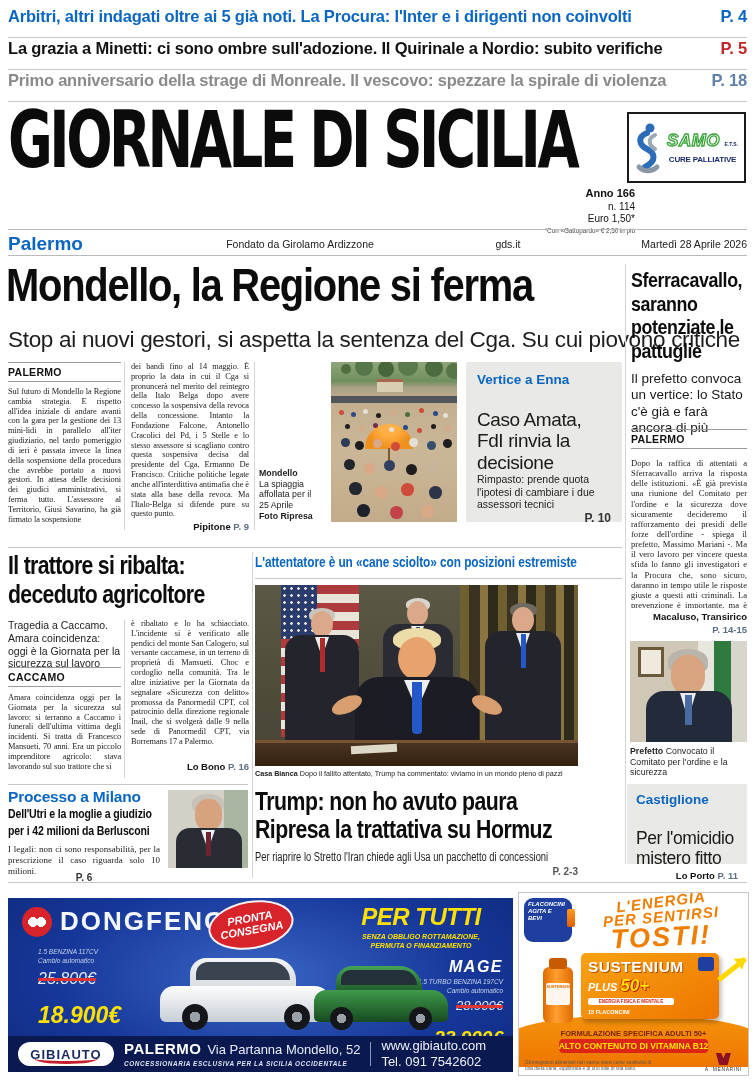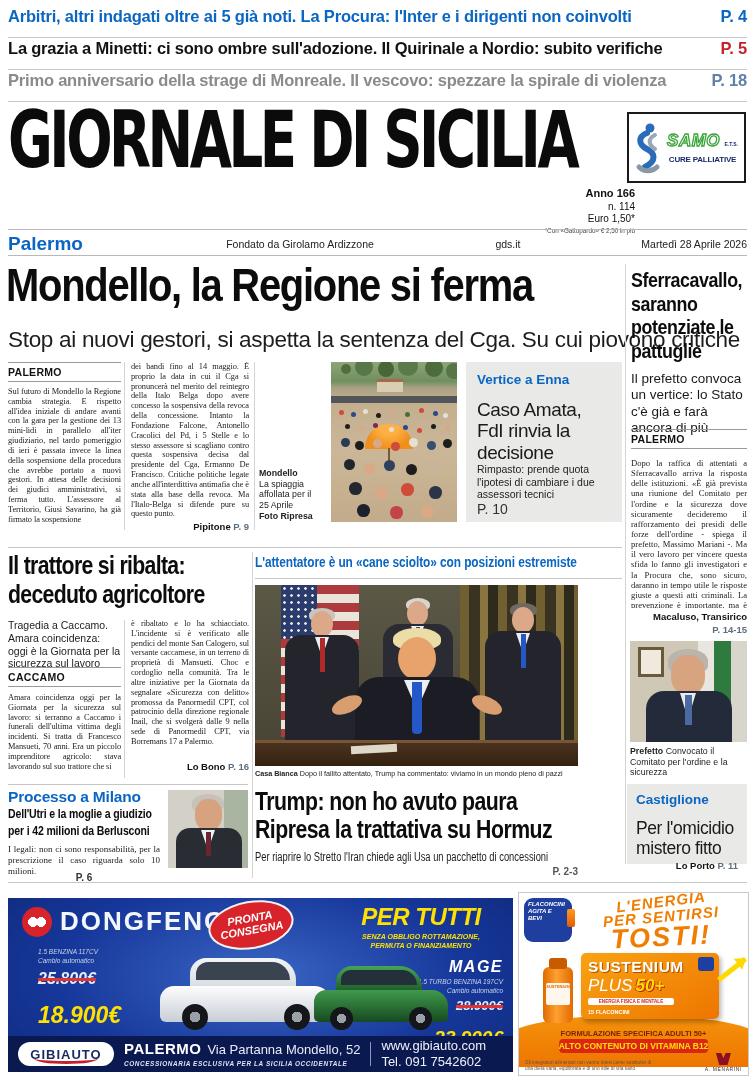--- a/index.html
+++ b/index.html
@@ -59,23 +59,23 @@
 .byline{font-size:9.5px;font-weight:bold;text-align:right;margin-top:2px}
 .byline .pg{color:#5c6d82}
 .capcol{position:absolute;top:362px;left:259px;width:63px;height:160px;display:flex;
   flex-direction:column;justify-content:flex-end;font-size:8.8px;line-height:1.2;color:#222}
 .capcol .cl{font-weight:bold}
 .capcol .cr{font-weight:bold;margin-top:1px}
 
 
 .graybox{background:#e9e9e7;display:flex;flex-direction:column}
 .kick{font-size:13.5px;font-weight:bold;color:#0a66c2}
-.boxtitle{font-size:19px;font-weight:400;line-height:1.12;letter-spacing:-.4px;color:#1a1a1a;margin-top:12px}
+.boxtitle{font-size:19px;font-weight:400;line-height:1.12;letter-spacing:-.4px;color:#1a1a1a;margin-top:22px}
 .boxtext{font-size:10.5px;line-height:1.22;color:#222}
-.boxpage{font-size:14px;font-weight:normal;text-align:left;color:#333}
+.boxpage{font-size:12px;font-weight:bold;text-align:right;color:#333}
 .enna{position:absolute;top:362px;left:466px;width:156px;height:160px;padding:10px 11px 8px}
 .enna .spacer{flex:1}
 
 
 .photo{position:absolute;overflow:hidden}
 .beach{top:362px;left:331px;width:126px;height:160px;
   background:linear-gradient(180deg,#8fa477 0%,#6f8f5e 12%,#a8a184 16%,#c3ae8e 24%,#cbb798 55%,#c2ab8a 100%)}
 .beach .trees{position:absolute;top:2px;left:10px;width:10px;height:10px;border-radius:50%;background:#4e6e3e;
   box-shadow:18px -2px 0 4px #55774a,40px 0 0 3px #47663a,62px -3px 0 5px #5a7a4c,88px -1px 0 4px #4c6c40,108px 2px 0 3px #567648}
 .beach .bldg{position:absolute;top:20px;left:46px;width:26px;height:10px;background:#d9ceb2;box-shadow:0 -3px 0 0 #a8674e}
@@ -170,21 +170,21 @@
   border-radius:50%;transform:rotate(-10deg);display:flex;flex-direction:column;align-items:center;justify-content:center;
   font-weight:bold;font-style:italic;font-size:11px;line-height:1.05}
 .df-tutti{position:absolute;right:8px;top:5px;width:168px;text-align:center;font-size:24px;font-weight:bold;
   font-style:italic;color:#ffe000;letter-spacing:-.5px}
 .df-tuttisub{position:absolute;right:8px;top:34px;width:168px;text-align:center;font-size:7px;font-weight:bold;
   font-style:italic;color:#ffe000;line-height:1.35}
 .df-m1{position:absolute;left:30px;top:48px;width:150px}
 .df-m1 .n{font-size:21px;font-weight:bold;font-style:italic;letter-spacing:1px}
 .df-m1 .n small{font-size:12px;letter-spacing:0}
 .df-spec{font-size:6.5px;color:#c9d4ea;font-style:italic;margin-top:2px}
-.df-old{font-size:16px;font-weight:bold;font-style:italic;color:#e8ecf4;margin-top:6px;
+.df-old{font-size:16px;font-weight:normal;font-style:italic;color:#e8ecf4;margin-top:6px;
   text-decoration:line-through;text-decoration-color:#e23333;text-decoration-thickness:3px}
 .df-price{font-size:23px;font-weight:bold;font-style:italic;color:#ffe000;margin-top:14px}
 .df-m2{position:absolute;right:10px;top:60px;width:150px;text-align:right}
 .df-m2 .n{font-size:16px;font-weight:bold;font-style:italic;letter-spacing:1.5px}
 .df-m2 .df-old{font-size:13px;margin-top:4px}
 .df-m2 .df-price{font-size:19px}
 .df-promo{position:absolute;left:14px;top:138px;font-style:italic;font-weight:bold;color:#ffe000}
 .df-promo .p1{font-size:9.5px}
 .df-promo .p2{font-size:11px}
 .df-guar{position:absolute;right:116px;top:146px;font-size:7.5px;font-weight:bold;font-style:italic;color:#dfe6f5}
@@ -231,21 +231,21 @@
   font-size:8.5px;font-weight:bold;padding:2px 0;border-radius:4px;white-space:nowrap}
 .su-bottle{position:absolute;left:24px;top:74px;width:30px;height:56px;border-radius:6px;
   background:linear-gradient(90deg,#e06a00,#ffa030 45%,#e06a00)}
 .su-bottle:before{content:"";position:absolute;left:6px;top:-9px;width:18px;height:11px;border-radius:3px;background:#c85a00}
 .su-bottle .lbl{position:absolute;left:3px;top:16px;width:24px;height:22px;background:#fff7ee;border-radius:2px;
   font-size:4px;font-weight:bold;color:#e06a00;text-align:center;line-height:1.2;padding-top:2px}
 .su-box{position:absolute;left:62px;top:60px;width:138px;height:66px;border-radius:5px;padding:5px 7px;
   background:linear-gradient(150deg,#f8a312,#ee7500);box-shadow:2px 3px 5px rgba(0,0,0,.3)}
 .su-box .nm{font-size:15.5px;font-weight:bold;color:#fff;letter-spacing:.5px;text-shadow:1px 1px 0 #b05000}
 .su-box .vr2{display:flex;align-items:baseline;gap:3px}
-.su-box .pl{font-size:17px;font-weight:normal;font-style:italic;color:#fff}
+.su-box .pl{font-size:11px;font-weight:bold;font-style:italic;color:#fff}
 .su-box .fifty{font-size:17px;font-weight:bold;font-style:italic;color:#ffe000;text-shadow:1px 1px 0 #c02515,-1px 0 #c02515}
 .su-box .strip2{margin-top:2px;background:#fff;border-radius:2px;font-size:4.6px;font-weight:bold;color:#d32515;
   text-align:center;padding:1px 0;width:86px}
 .su-box .cnt{position:absolute;left:7px;bottom:4px;font-size:5.5px;font-weight:bold;color:#fff}
 .su-box .mini{position:absolute;right:5px;top:4px;width:16px;height:14px;background:#1e3f9f;border-radius:3px}
 .su-arrow{position:absolute;left:196px;top:74px;width:34px;height:5px;background:#ffd800;transform:rotate(-38deg)}
 .su-arrow:after{content:"";position:absolute;right:-8px;top:-5px;border:7px solid transparent;border-left:10px solid #ffd800}
 .su-disc{position:absolute;left:6px;bottom:3px;width:132px;font-size:4.8px;line-height:1.3;color:#555}
 .su-brand{position:absolute;right:6px;bottom:3px;text-align:center;font-size:5px;letter-spacing:.6px;color:#333}
 .su-m{width:15px;height:12px;margin:0 auto 1px;background:#8a1022;

